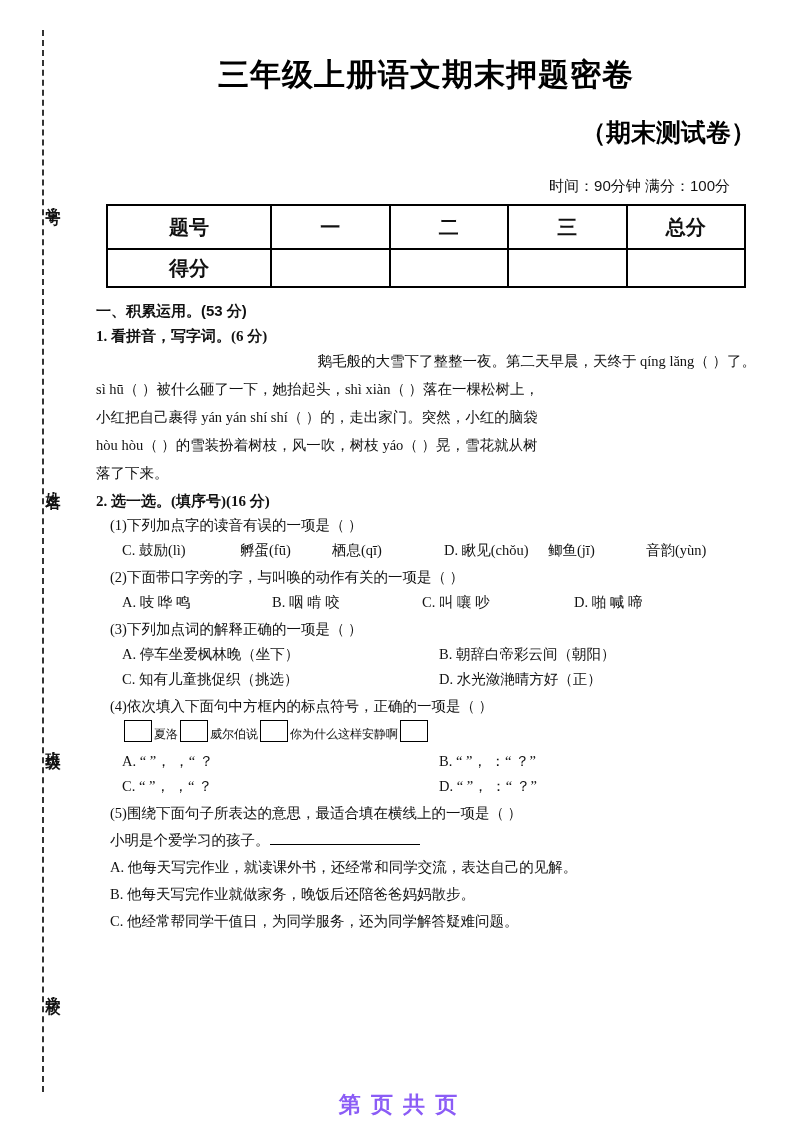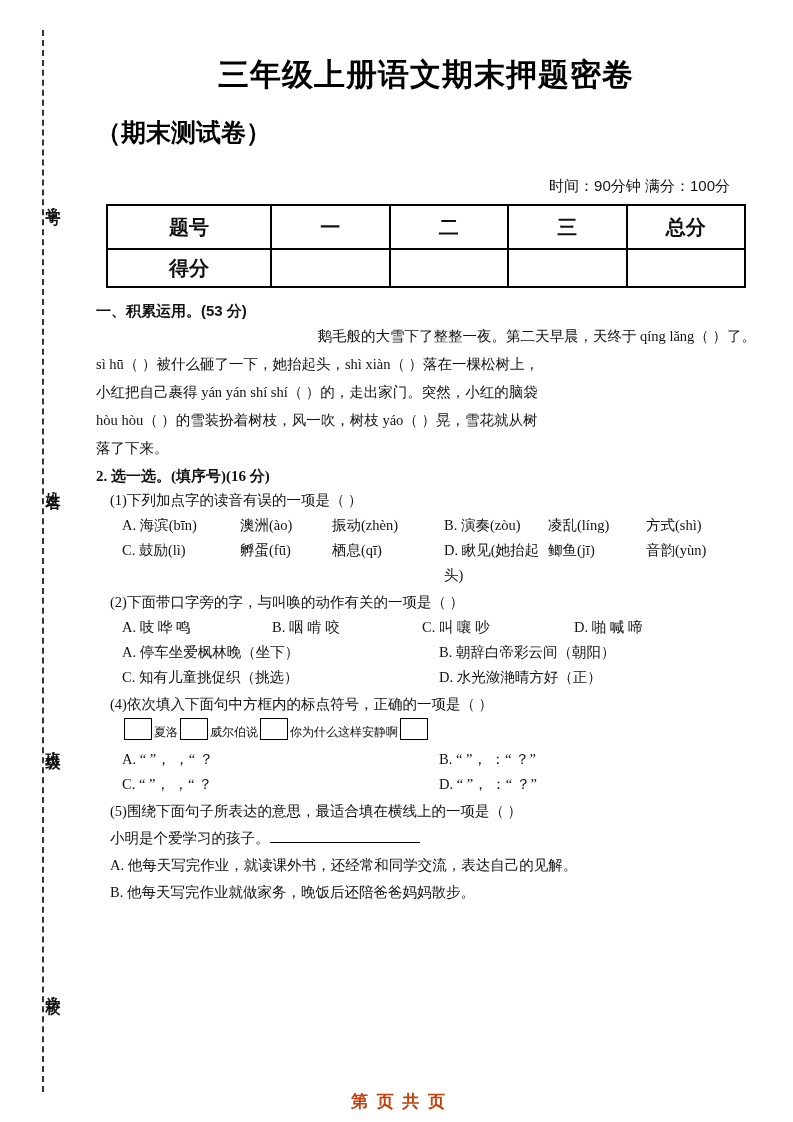--- a/index.html
+++ b/index.html
@@ -62,21 +62,21 @@
   .title {
     text-align: center;
     font-family: "Liberation Sans", sans-serif;
     font-weight: bold;
     font-size: 31px;
     letter-spacing: 1px;
     margin-top: 38px;
     color: #000;
   }
   .subtitle {
-    text-align: left;
+    text-align: right;
     font-family: "Liberation Sans", sans-serif;
     font-weight: bold;
     font-size: 25px;
     margin-top: 20px;
     color: #000;
   }
   .meta-line {
     text-align: right;
     font-size: 15px;
     margin-top: 28px;
@@ -166,25 +166,25 @@
     font-size: 13px;
     color: #777;
     font-family: "Liberation Sans", sans-serif;
   }
   .footer-page {
     position: absolute;
     left: 5px;
     right: 0;
     top: 1090px;
     text-align: center;
-    font-size: 17px;
+    font-size: 22px;
     font-family: "Liberation Sans", sans-serif;
     font-weight: bold;
     letter-spacing: 2px;
-    color: #c2410c;
+    color: #8b5cf6;
   }
 </style>
 </head>
 <body>
 
 <div class="page">
 
   <div class="left-margin">
     <div class="dash-line"></div>
     <div class="vlabel l1">学号:</div>
@@ -213,54 +213,48 @@
         <td></td>
         <td></td>
         <td></td>
         <td></td>
       </tr>
     </tbody>
       </table>
 
     <div class="section-title">一、积累运用。(53 分)</div>
 
+    <div class="q-title">1. 看拼音，写字词。(6 分)</div>
     <div class="para indent2">鹅毛般的大雪下了整整一夜。第二天早晨，天终于 qíng lǎng（        ）了。</div>
     <div class="para">sì hū（        ）被什么砸了一下，她抬起头，shì xiàn（        ）落在一棵松树上，</div>
     <div class="para">小红把自己裹得 yán yán shí shí（        ）的，走出家门。突然，小红的脑袋</div>
     <div class="para">hòu hòu（        ）的雪装扮着树枝，风一吹，树枝 yáo（        ）晃，雪花就从树</div>
     <div class="para">落了下来。</div>
 
     <div class="q-title">2. 选一选。(填序号)(16 分)</div>
 
     <div class="sub-q">(1)下列加点字的读音有误的一项是（      ）</div>
     <div class="opt-row">
-      <span class="op" style="width:118px">A. 海滨(bīn)</span>
-      <span class="op" style="width:92px">澳洲(ào)</span>
-      <span class="op" style="width:112px">振动(zhèn)</span>
-      <span class="op" style="width:104px">B. 演奏(zòu)</span>
-      <span class="op" style="width:98px">凌乱(líng)</span>
-      <span class="op">方式(shì)</span>
-    </div>
-    <div class="opt-row">
       <span class="op" style="width:118px">C. 鼓励(lì)</span>
       <span class="op" style="width:92px">孵蛋(fū)</span>
       <span class="op" style="width:112px">栖息(qī)</span>
-      <span class="op" style="width:104px">D. 瞅见(她抬起头)</span>
+      <span class="op" style="width:104px">D. 瞅见(chǒu)</span>
       <span class="op" style="width:98px">鲫鱼(jī)</span>
       <span class="op">音韵(yùn)</span>
     </div>
 
     <div class="sub-q">(2)下面带口字旁的字，与叫唤的动作有关的一项是（      ）</div>
     <div class="opt-row">
       <span class="op" style="width:150px">A. 吱  哗  鸣</span>
       <span class="op" style="width:150px">B. 咽  啃  咬</span>
       <span class="op" style="width:152px">C. 叫  嚷  吵</span>
       <span class="op">D. 啪  喊  啼</span>
     </div>
 
+    <div class="sub-q">(3)下列加点词的解释正确的一项是（      ）</div>
     <div class="opt-2col">
       <span class="half">A. 停车坐爱枫林晚（坐下）</span>
       <span class="half">B. 朝辞白帝彩云间（朝阳）</span>
     </div>
     <div class="opt-2col">
       <span class="half">C. 知有儿童挑促织（挑选）</span>
       <span class="half">D. 水光潋滟晴方好（正）</span>
     </div>
 
     <div class="sub-q">(4)依次填入下面句中方框内的标点符号，正确的一项是（      ）</div>
@@ -275,18 +269,19 @@
       <span class="half">C. “      ”，  ，“    ？</span>
       <span class="half">D. “      ”，  ：“     ？”</span>
     </div>
 
     <div class="sub-q">(5)围绕下面句子所表达的意思，最适合填在横线上的一项是（      ）</div>
     <div class="sub-q">
       <span>小明是个爱学习的孩子。</span><span class="underline-blank"></span>
     </div>
     <div class="sub-q">A. 他每天写完作业，就读课外书，还经常和同学交流，表达自己的见解。</div>
     <div class="sub-q">B. 他每天写完作业就做家务，晚饭后还陪爸爸妈妈散步。</div>
+    <div class="sub-q">C. 他经常帮同学干值日，为同学服务，还为同学解答疑难问题。</div>
 
   </div>
 
   <div class="footer-page">第 页 共 页</div>
 
 </div>
 
 </body></html>

